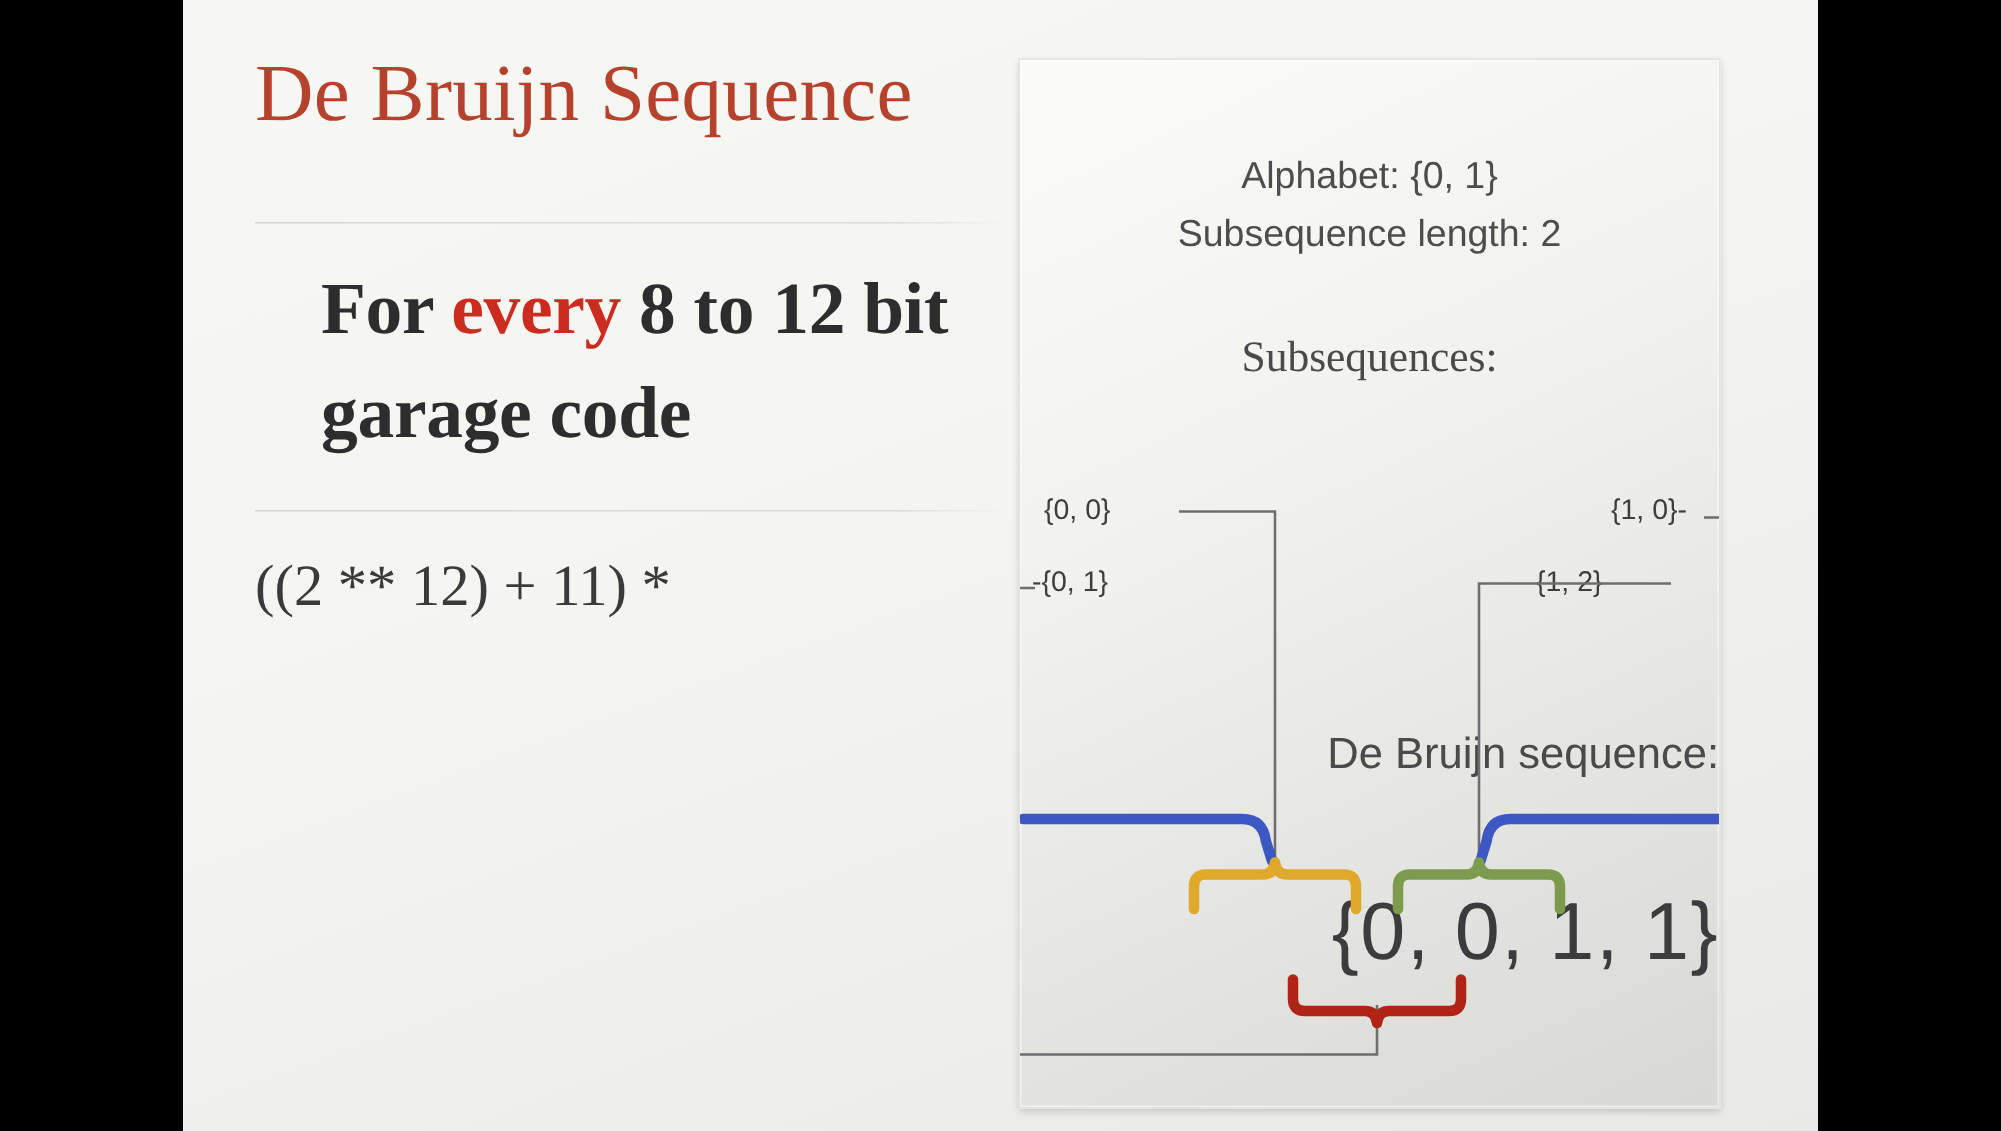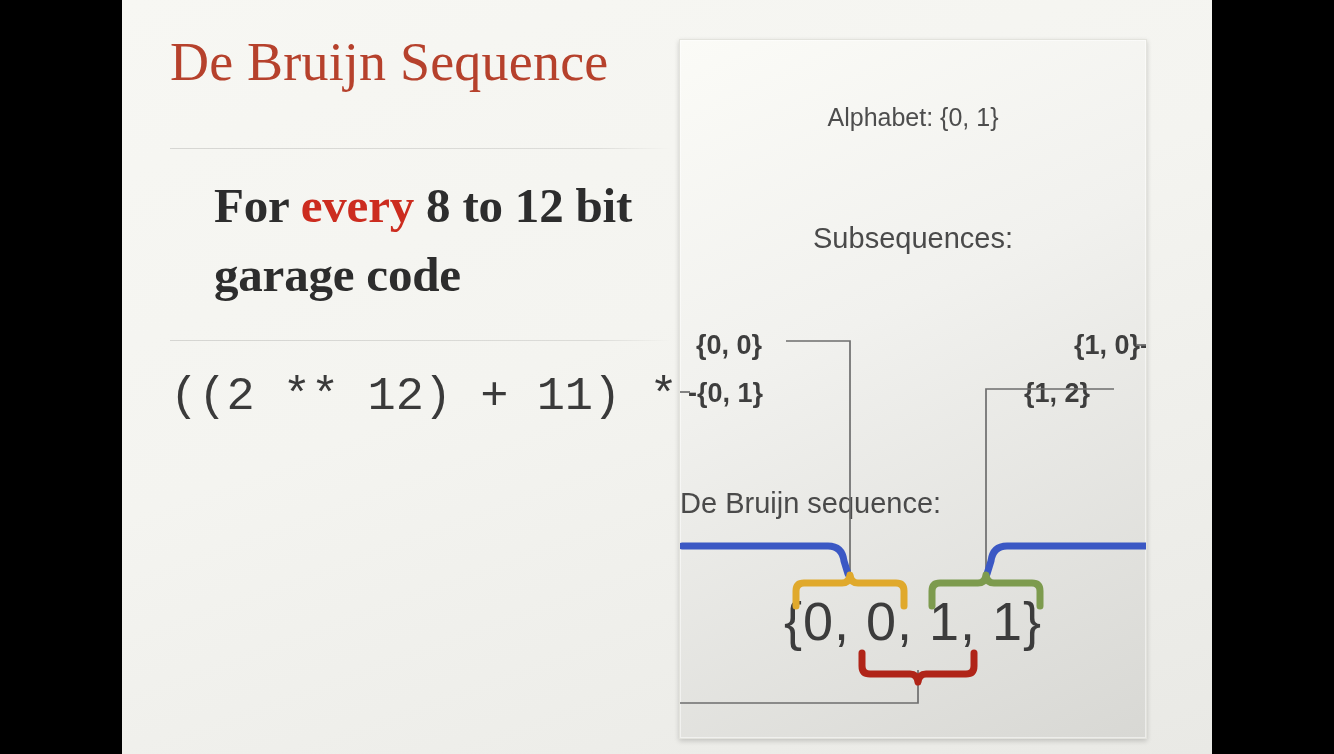--- a/index.html
+++ b/index.html
@@ -73,22 +73,22 @@
     font-size: 49px;
     line-height: 1.42;
     color: #2d2d2d;
     margin-top: 22px;
     letter-spacing: -0.2px;
     margin-left: 44px;
   }
   #headline .accent { color: #cc2c1f; }
 
   #calc {
-    font-family: Liberation Mono, monospace;
-    font-size: 47px;
+    font-family: Liberation Serif, serif;
+    font-size: 39px;
     line-height: 1.52;
     color: #3a3a3a;
     margin-top: 20px;
   }
   #calc .result {
     display: block;
     font-weight: bold;
     color: #c0301f;
     margin-top: 8px;
   }
@@ -119,46 +119,46 @@
     font-size: 25px;
     line-height: 1.55;
     color: #4d4d4d;
   }
 
   #subseq-heading {
     left: 0; right: 0; top: 182px;
     text-align: center;
     font-size: 29px;
     color: #4a4a4a;
+    font-family: Liberation Serif, serif;
   }
 
   .subseq-label {
     position: absolute;
-    font-size: 27px;
+    font-size: 19px;
     font-family: "Liberation Sans", sans-serif;
     color: #3e3e3e;
     white-space: nowrap;
-    font-weight: bold;
   }
   #lbl-00 { left: 16px;  top: 290px; }
   #lbl-01 { left: 8px;   top: 338px; }
   #lbl-10 { left: 349px; top: 290px; margin-left: 45px; }
   #lbl-11 { left: 344px; top: 338px; }
 
   #seq-heading {
     left: 0; right: 0; top: 447px;
-    text-align: left;
+    text-align: right;
     font-size: 29px;
     color: #4a4a4a;
   }
 
   #sequence {
     position: absolute;
     left: 0; right: 0; top: 550px;
-    text-align: center;
+    text-align: right;
     font-family: "Liberation Sans", sans-serif;
     font-size: 54px;
     color: #3c3c3c;
     letter-spacing: 1px;
   }
 
   #wires { position: absolute; left: 0; top: 0; width: 468px; height: 700px; }
 </style>
 </head>
 <body>
@@ -183,20 +183,21 @@
       <div id="calc">
         <div>((2 ** 12) + 11) *</div>
       </div>
 
     </div>
 
     <div id="panel">
 
       <div class="panel-txt" id="params">
         <div>Alphabet: {0, 1}</div>
+        <div>Subsequence length: 2</div>
       </div>
 
       <div class="panel-txt" id="subseq-heading">Subsequences:</div>
 
       <div class="subseq-label" id="lbl-00">{0, 0}</div>
       <div class="subseq-label" id="lbl-01">-{0, 1}</div>
       <div class="subseq-label" id="lbl-10">{1, 0}-</div>
       <div class="subseq-label" id="lbl-11">{1, 2}</div>
 
       <div class="panel-txt" id="seq-heading">De Bruijn sequence:</div>

